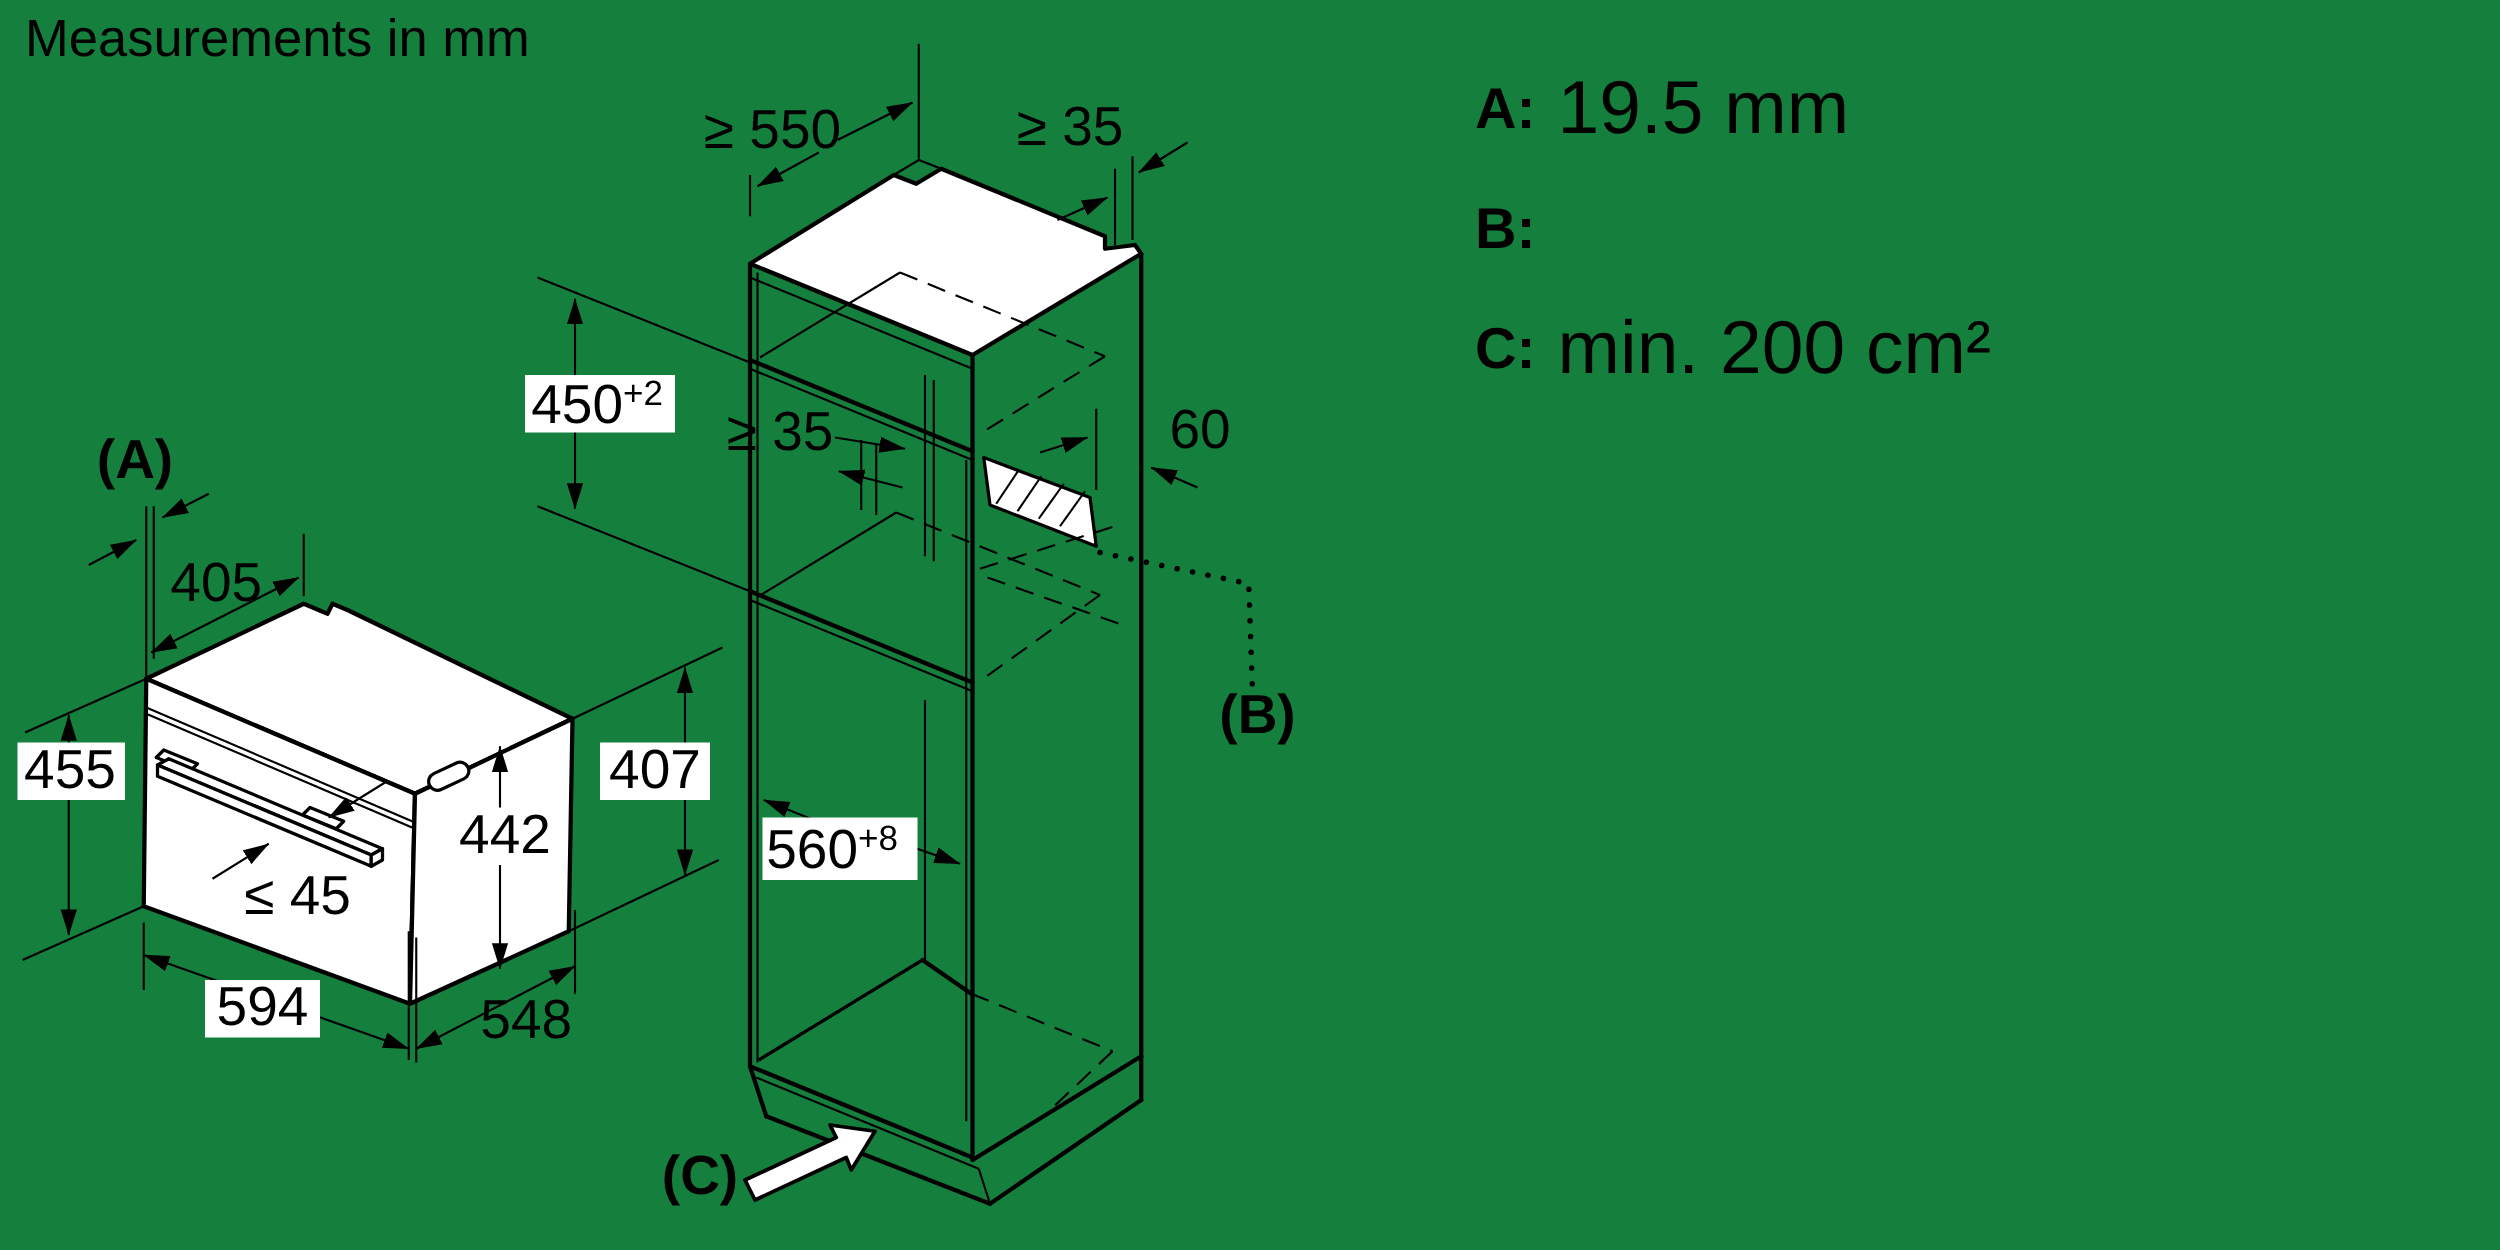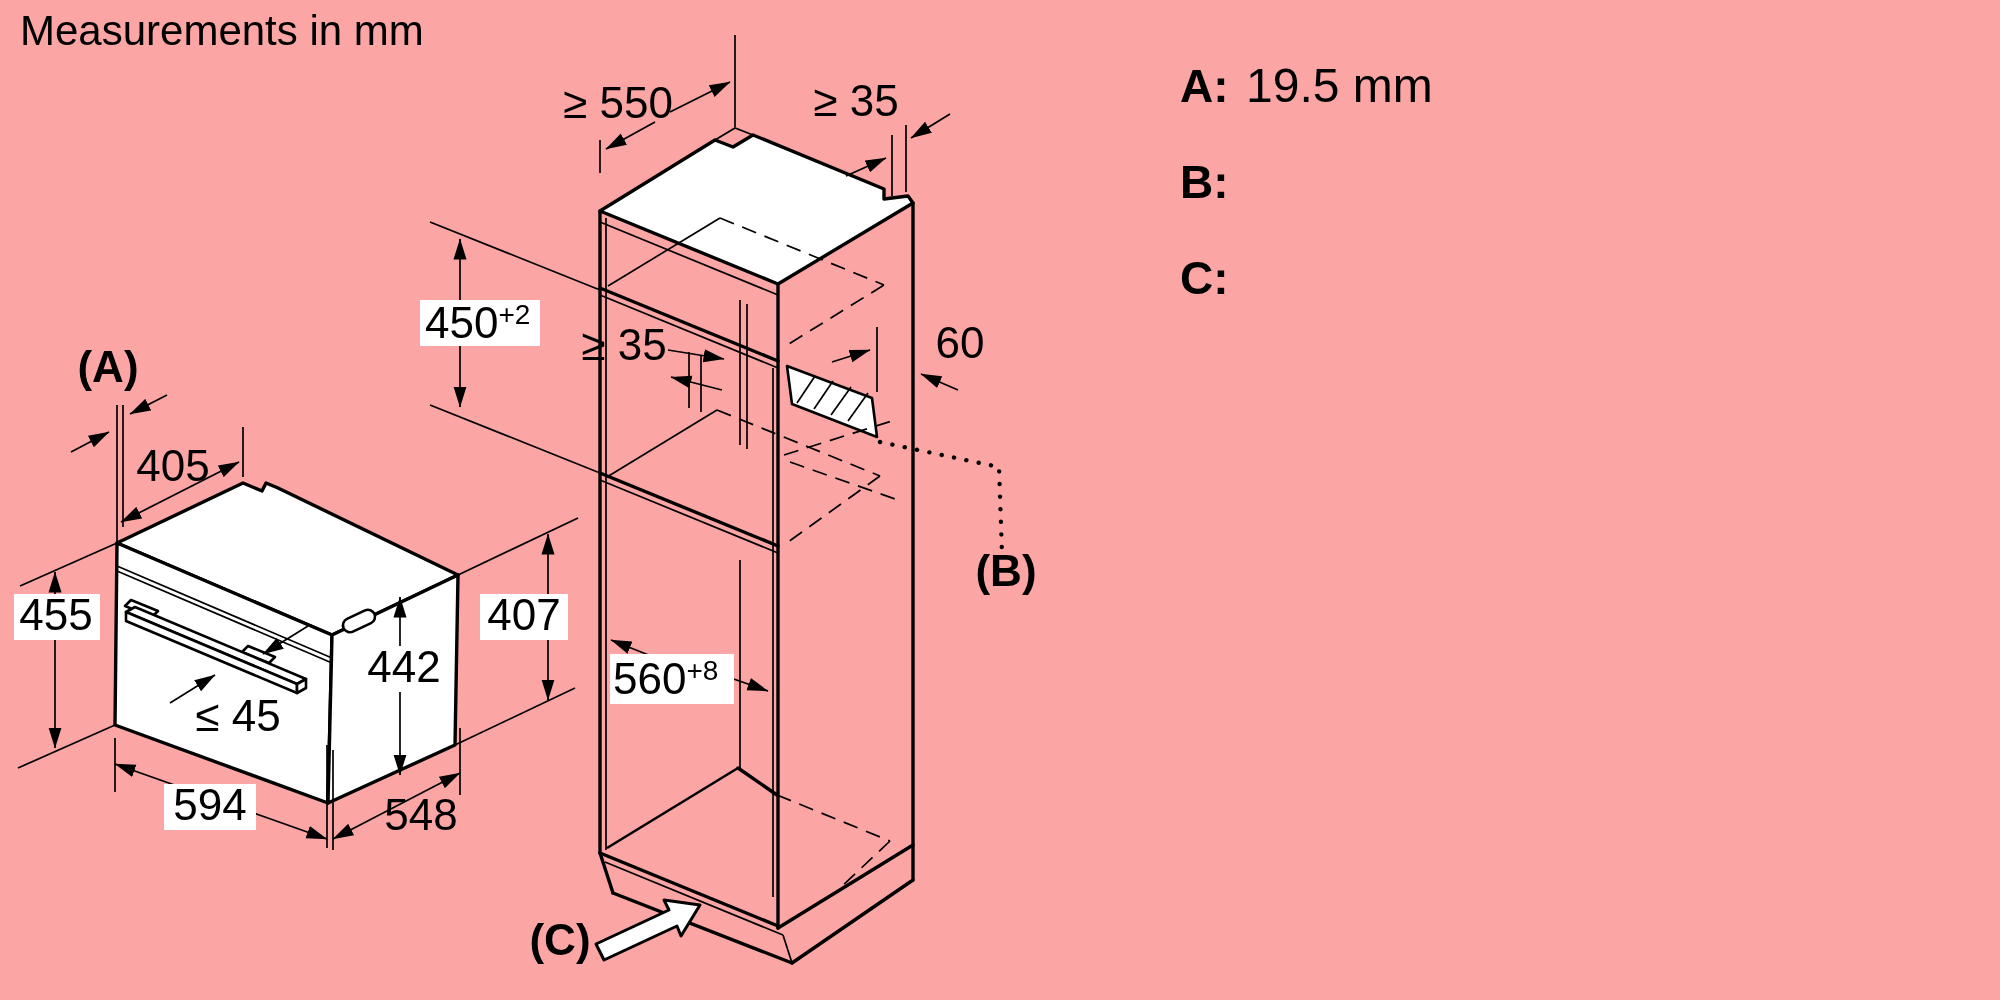--- a/index.html
+++ b/index.html
@@ -5,33 +5,33 @@
   html, body {
     margin: 0;
     padding: 0;
     background: #ffffff;
     width: 2000px;
     height: 1000px;
     font-family: "Liberation Sans", sans-serif;
     color: #000;
     overflow: hidden;
   }
-  .stage { position: relative; width: 2000px; height: 1000px; background: #fca5a5; }
+  .stage { position: relative; width: 2000px; height: 1000px; background: #15803d; }
   .title {
     position: absolute; left: 20px; top: 8px;
     font-size: 42px; line-height: 1.1; color: #000;
   }
   .legend {
     position: absolute; left: 1180px; top: 60px; width: 790px;
   }
   .legend-row { display: flex; margin-bottom: 44px; }
   .legend-key {
     flex: 0 0 66px; font-weight: bold; font-size: 46px; line-height: 52px;
   }
-  .legend-text { font-size: 48px; line-height: 52px; }
+  .legend-text { font-size: 60px; line-height: 52px; }
   svg { position: absolute; left: 0; top: 0; }
   .thick { stroke: #000; stroke-width: 3.4; fill: none; stroke-linejoin: round; stroke-linecap: round; }
   .thickf { stroke: #000; stroke-width: 3.4; fill: #fff; stroke-linejoin: round; }
   .med { stroke: #000; stroke-width: 2.6; fill: none; stroke-linejoin: round; }
   .medf { stroke: #000; stroke-width: 2.6; fill: #fff; stroke-linejoin: round; }
   .thin { stroke: #000; stroke-width: 1.7; fill: none; }
   .dash { stroke: #000; stroke-width: 1.7; fill: none; stroke-dasharray: 15 9; }
   .dots { stroke: #000; stroke-width: 4.4; fill: none; stroke-dasharray: 0.1 12.5; stroke-linecap: round; }
   .dimtxt { font-size: 44px; fill: #000; }
   .dimtxt-sup { font-size: 28px; fill: #000; }
@@ -218,17 +218,18 @@
       <span class="legend-text">
         <div>19.5 mm</div>
       </span>
     </div>
     <div class="legend-row">
       <span class="legend-key">B:</span>
     </div>
     <div class="legend-row">
       <span class="legend-key">C:</span>
       <span class="legend-text">
+        <div>min. 200 cm²</div>
       </span>
     </div>
   </div>
 
 </div>
 
 </body></html>

